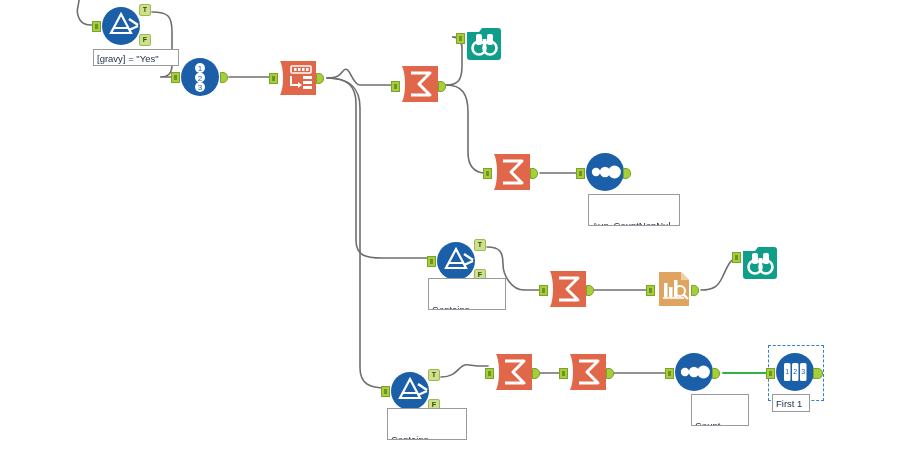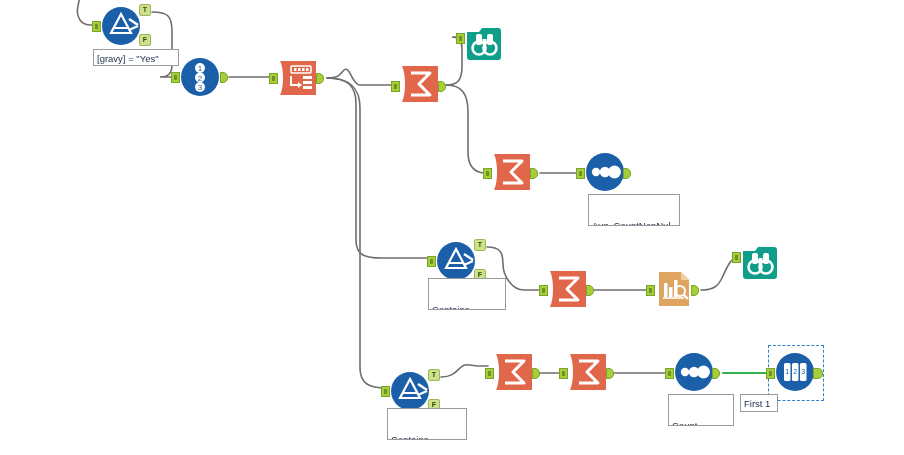--- a/index.html
+++ b/index.html
@@ -352,35 +352,35 @@
       <svg width="40" height="40" viewBox="0 0 40 40">
         <circle cx="20" cy="20" r="19" fill="#1b5fa8"></circle>
         <circle cx="11" cy="20" r="4.2" fill="#ffffff"></circle>
         <circle cx="20" cy="20" r="5.2" fill="#ffffff"></circle>
         <circle cx="29.5" cy="20" r="6.4" fill="#ffffff"></circle>
       </svg>
     </span>
     <span class="anchor in" style="top:16px;"></span>
     <span class="anchor out" style="top:16px;left:38px;"></span>
   </div>
-  <div class="node-label" style="left:668px;top:394px;width:66px;height:32px;">
+  <div class="node-label" style="left:691px;top:394px;width:58px;height:32px;">
     <div>Count -</div>
     
   </div>
 
   <div class="tool" style="left:775px;top:352px;">
     <span class="glyph">
       <svg width="40" height="40" viewBox="0 0 40 40">
         <circle cx="20" cy="20" r="19" fill="#1b5fa8"></circle>
         <rect x="9" y="11" width="6.5" height="18" rx="1.5" fill="#ffffff"></rect>
         <rect x="17" y="11" width="6.5" height="18" rx="1.5" fill="#ffffff"></rect>
         <rect x="25" y="11" width="6.5" height="18" rx="1.5" fill="#ffffff"></rect>
         <text x="12.2" y="22" font-size="7" font-family="Liberation Sans, sans-serif" fill="#1b5fa8" text-anchor="middle">1</text>
         <text x="20.2" y="22" font-size="7" font-family="Liberation Sans, sans-serif" fill="#1b5fa8" text-anchor="middle">2</text>
         <text x="28.2" y="22" font-size="7" font-family="Liberation Sans, sans-serif" fill="#1b5fa8" text-anchor="middle">3</text>
       </svg>
     </span>
     <span class="anchor in" style="top:16px;"></span>
     <span class="anchor out" style="top:16px;left:38px;width:10px;"></span>
   </div>
-  <div class="node-label" style="left:740px;top:394px;width:38px;height:18px;line-height:13px;">First 1</div>
+  <div class="node-label" style="left:772px;top:394px;width:38px;height:18px;line-height:13px;">First 1</div>
 
 </div>
 
 </body></html>

